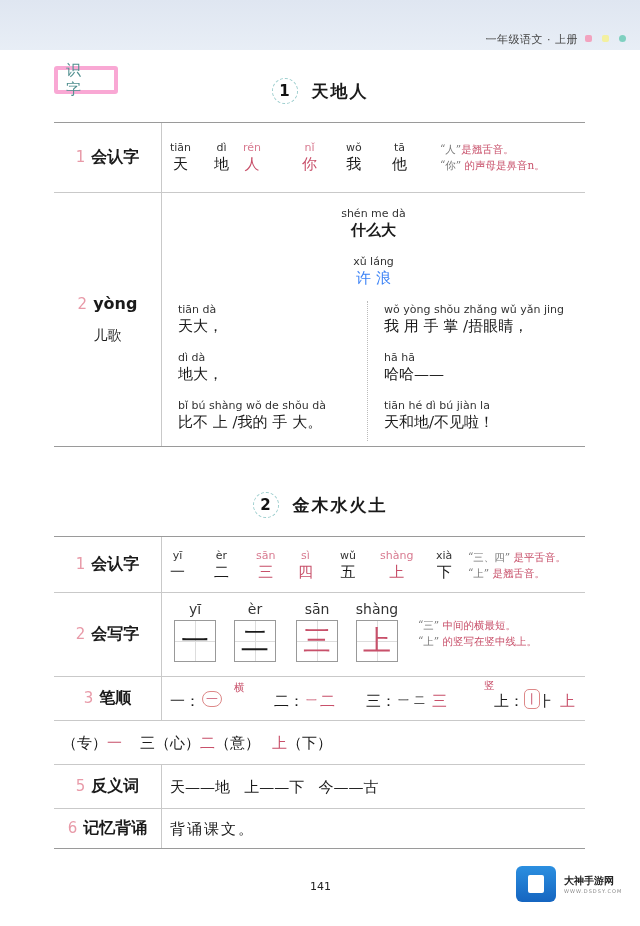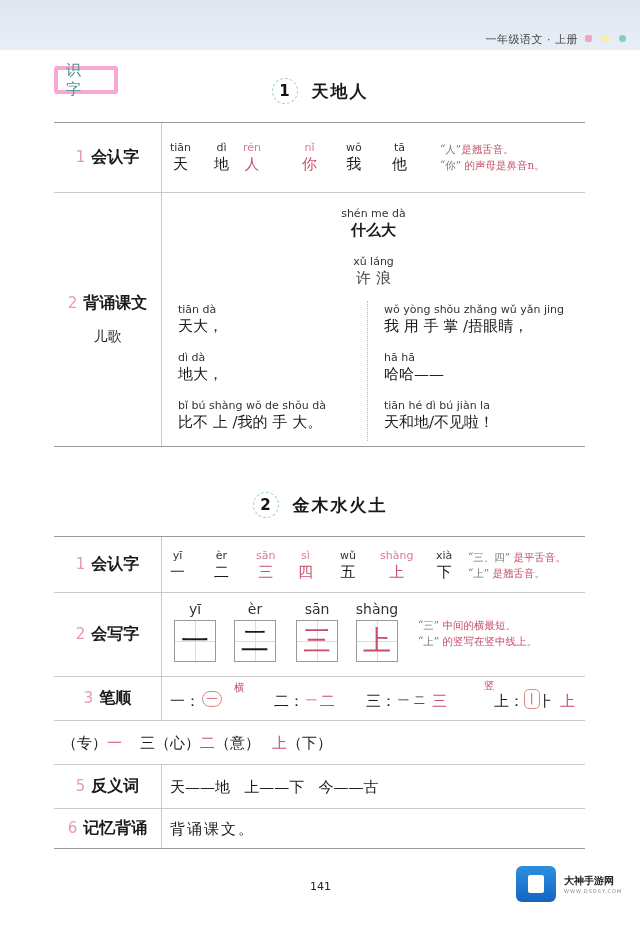--- a/index.html
+++ b/index.html
@@ -127,31 +127,31 @@
         </div>
       <div class="abs note" style="left:278px;top:18px">
         <div><span class="q">“人”</span><span>是翘舌音。</span></div>
         <div><span class="q">“你”</span> <span>的声母是鼻音n。</span></div>
       </div>
     </div>
   </div>
 
   <div class="row" style="height:254px">
     <div class="row-label">
-      <div><span class="num">2</span><span>背诵课文</span></div>
+      <div><span class="num">2</span><span>yòng</span></div>
       <div class="sub">儿歌</div>
     </div>
     <div class="row-body">
       <div class="abs" style="left:0;right:0;top:14px;text-align:center">
         <div class="py">shén me dà</div>
         <div class="hz" style="font-family:'DejaVu Sans',sans-serif;font-weight:bold">什么大</div>
       </div>
       <div class="abs" style="left:0;right:0;top:62px;text-align:center">
         <div class="py">xǔ  láng</div>
-        <div class="hz" style="color:#404040">许  浪</div>
+        <div class="hz" style="color:#3b82f6">许  浪</div>
       </div>
       <div class="poem-divider"></div>
       <div class="abs" style="left:16px;top:110px">
           <div class="py">tiān dà</div>
           <div class="hz">天大，</div>
         </div>
       <div class="abs" style="left:16px;top:158px">
           <div class="py">dì  dà</div>
           <div class="hz">地大，</div>
         </div>

